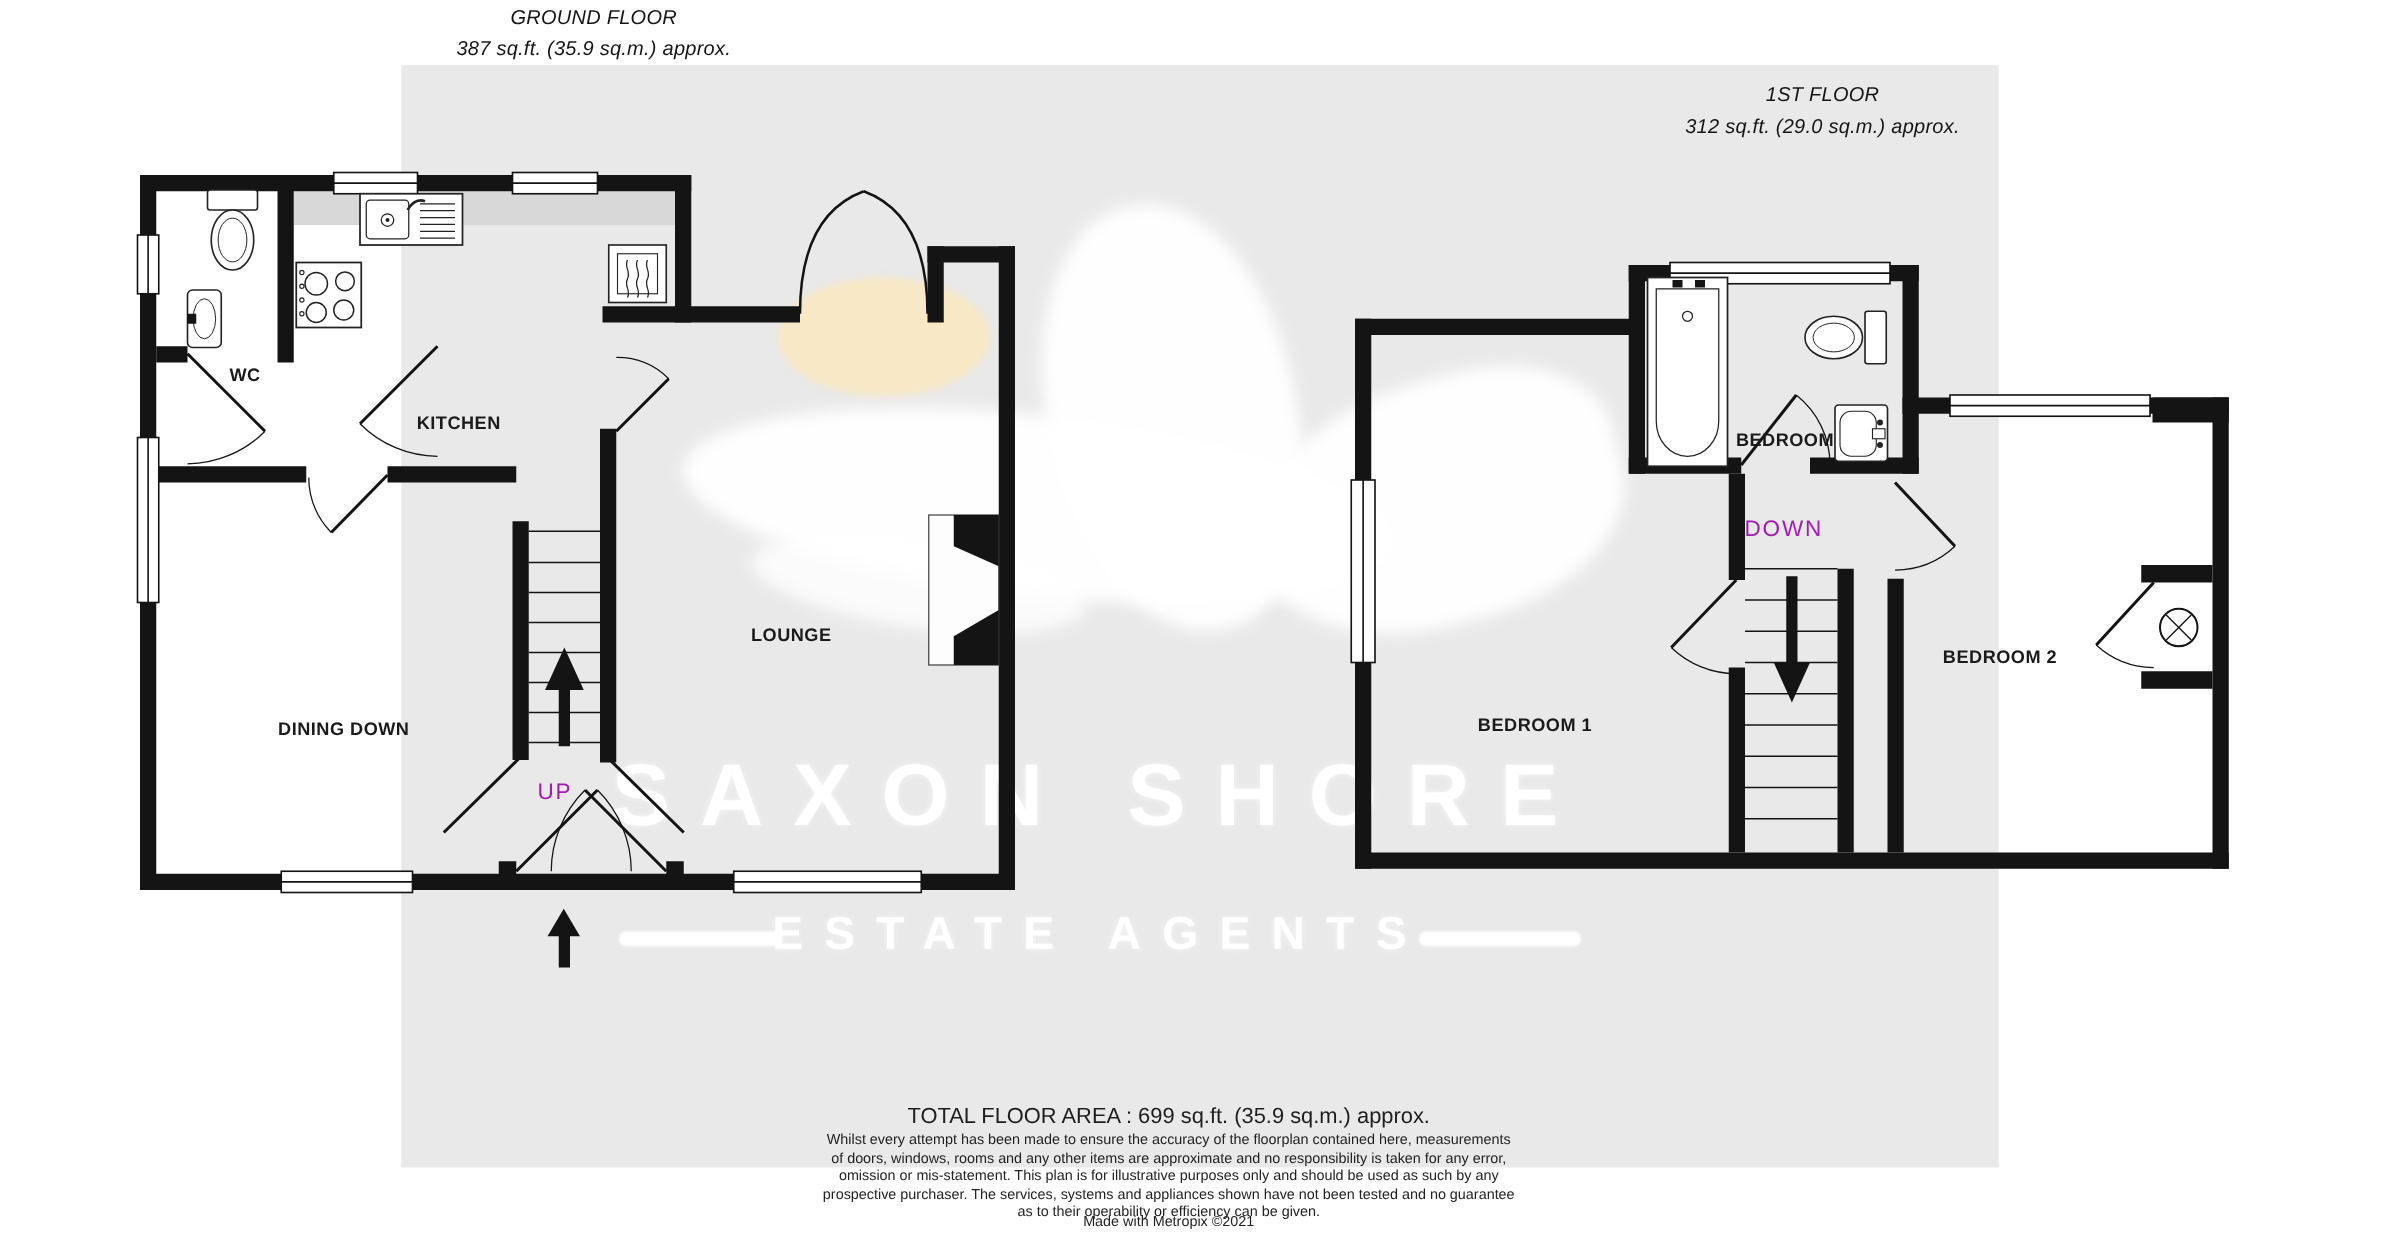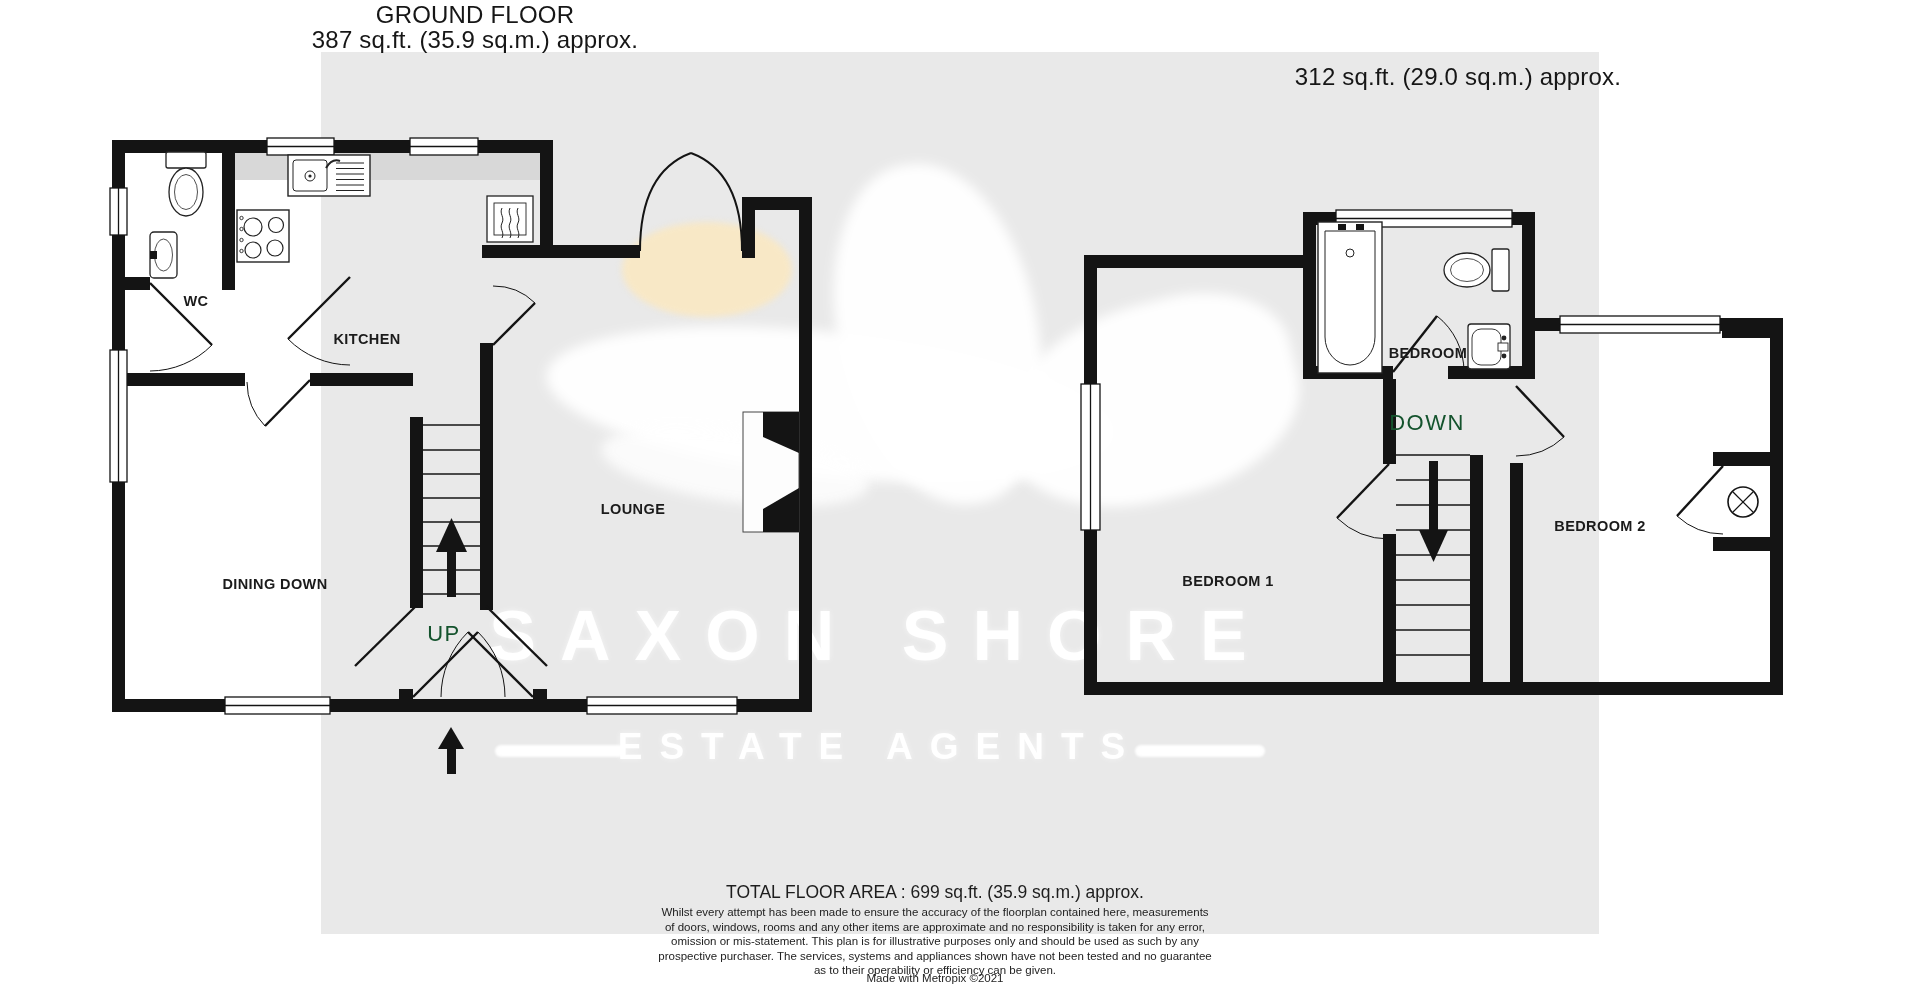--- a/index.html
+++ b/index.html
@@ -8,33 +8,33 @@
     background:#ffffff;
     font-family:"Liberation Sans", sans-serif;
   }
   .panel{
     position:absolute;left:321px;top:52px;width:1278px;height:882px;
     background:#e9e9e9;
   }
   
   .floor-title{
     position:absolute;text-align:center;color:#161616;
-    font-size:24px;line-height:25px;letter-spacing:.2px;
+    font-size:16px;line-height:25px;letter-spacing:.2px;font-style:italic;
   }
   #gf-title{left:275px;top:2px;width:400px;}
   #ff-title{left:1258px;top:64px;width:400px;}
   
   .room-label{
     position:absolute;transform:translate(-50%,-50%);
     font-size:14.5px;font-weight:700;color:#1b1b1b;letter-spacing:.4px;
     white-space:nowrap;z-index:5;margin-top:48px;
   }
   .stairs-label{
     position:absolute;transform:translate(-50%,-50%);
-    font-size:22px;font-weight:400;color:#14532d;letter-spacing:1.5px;
+    font-size:18px;font-weight:400;color:#a21caf;letter-spacing:1.5px;
     white-space:nowrap;z-index:5;
   }
   
   svg.plan{position:absolute;z-index:3;}
   
   .wm{position:absolute;z-index:1;}
   .wm-sun{
     left:622px;top:222px;width:170px;height:95px;border-radius:50%;
     background:#f8e8c6;filter:blur(3px);
   }
@@ -71,20 +71,21 @@
 <div class="wm wm-text wm-name">SAXON SHORE</div>
 <div class="wm wm-text wm-tagline">ESTATE AGENTS</div>
 <div class="wm wm-bar left"></div>
 <div class="wm wm-bar right"></div>
 
 <div class="floor-title" id="gf-title">
   <div>GROUND FLOOR</div>
   <div>387 sq.ft. (35.9 sq.m.) approx.</div>
 </div>
 <div class="floor-title" id="ff-title">
+  <div>1ST FLOOR</div>
   <div>312 sq.ft. (29.0 sq.m.) approx.</div>
 </div>
 
 <svg class="plan" style="left:95px;top:125px" width="730" height="665" viewBox="95 125 730 665" fill="none" stroke="none" xmlns="http://www.w3.org/2000/svg">
 
   <rect x="235" y="153" width="305" height="27" fill="#d8d8d8"></rect>
 
   <g fill="#141414">
     <rect x="112" y="140" width="441" height="13"></rect>
     <rect x="112" y="140" width="13" height="572"></rect>

